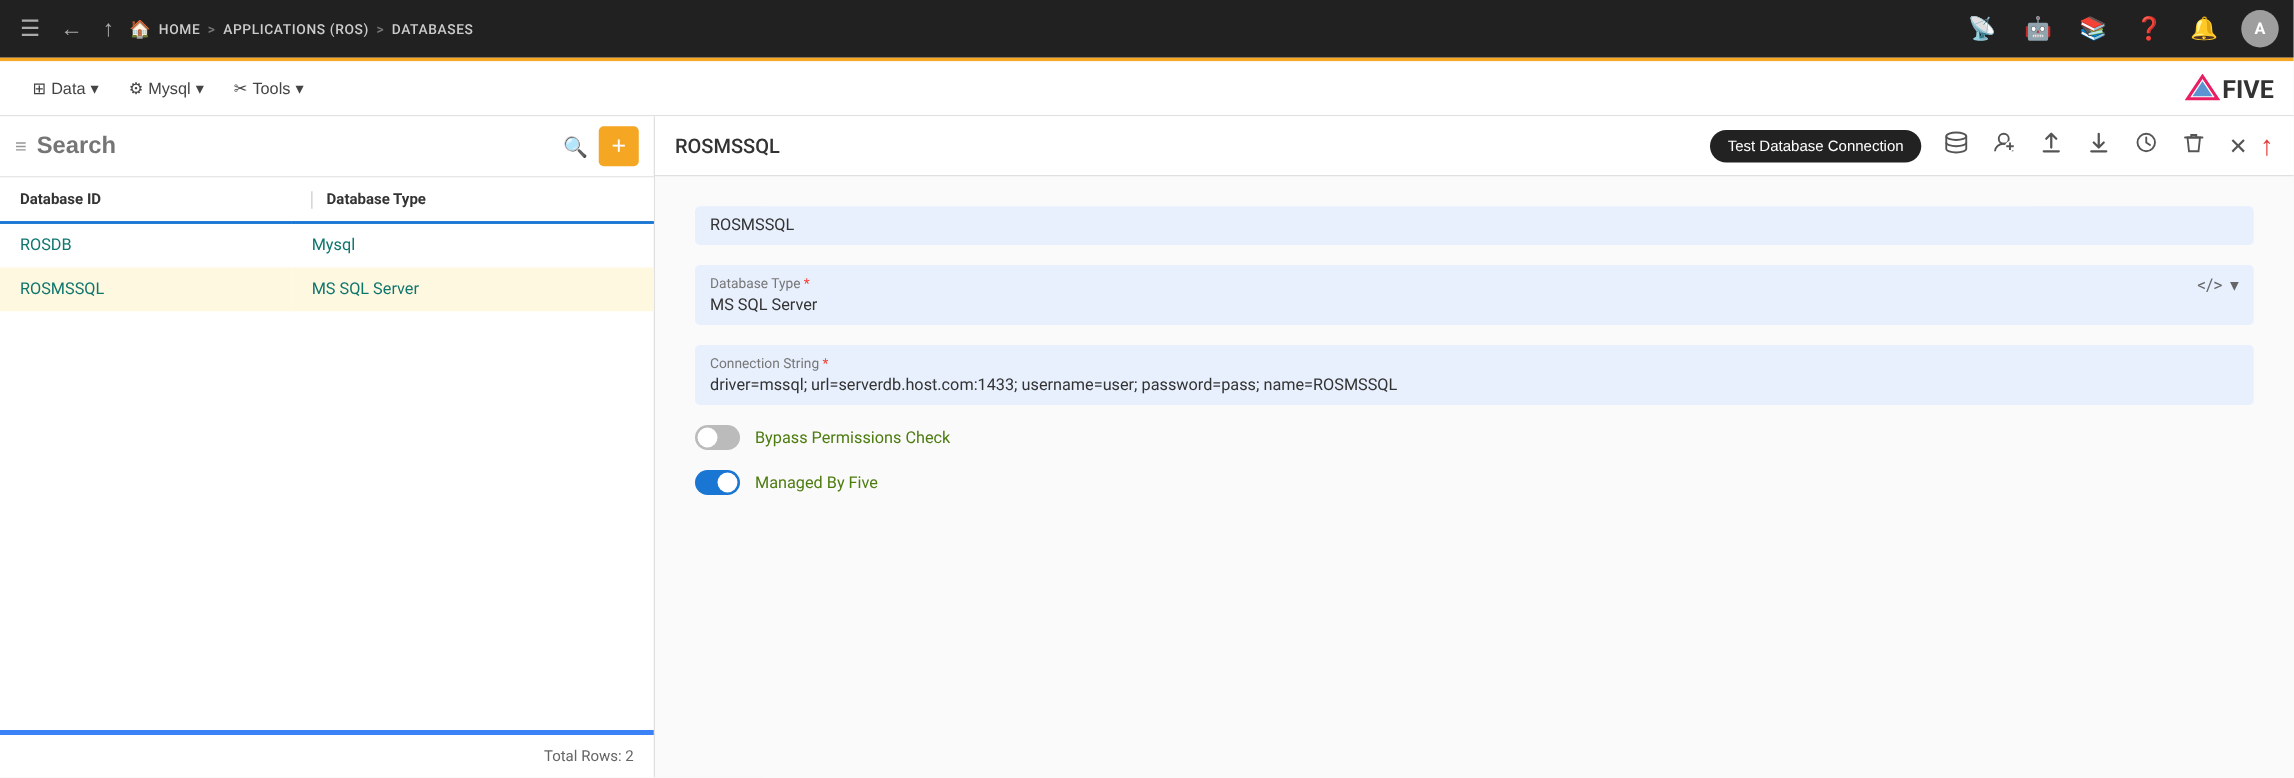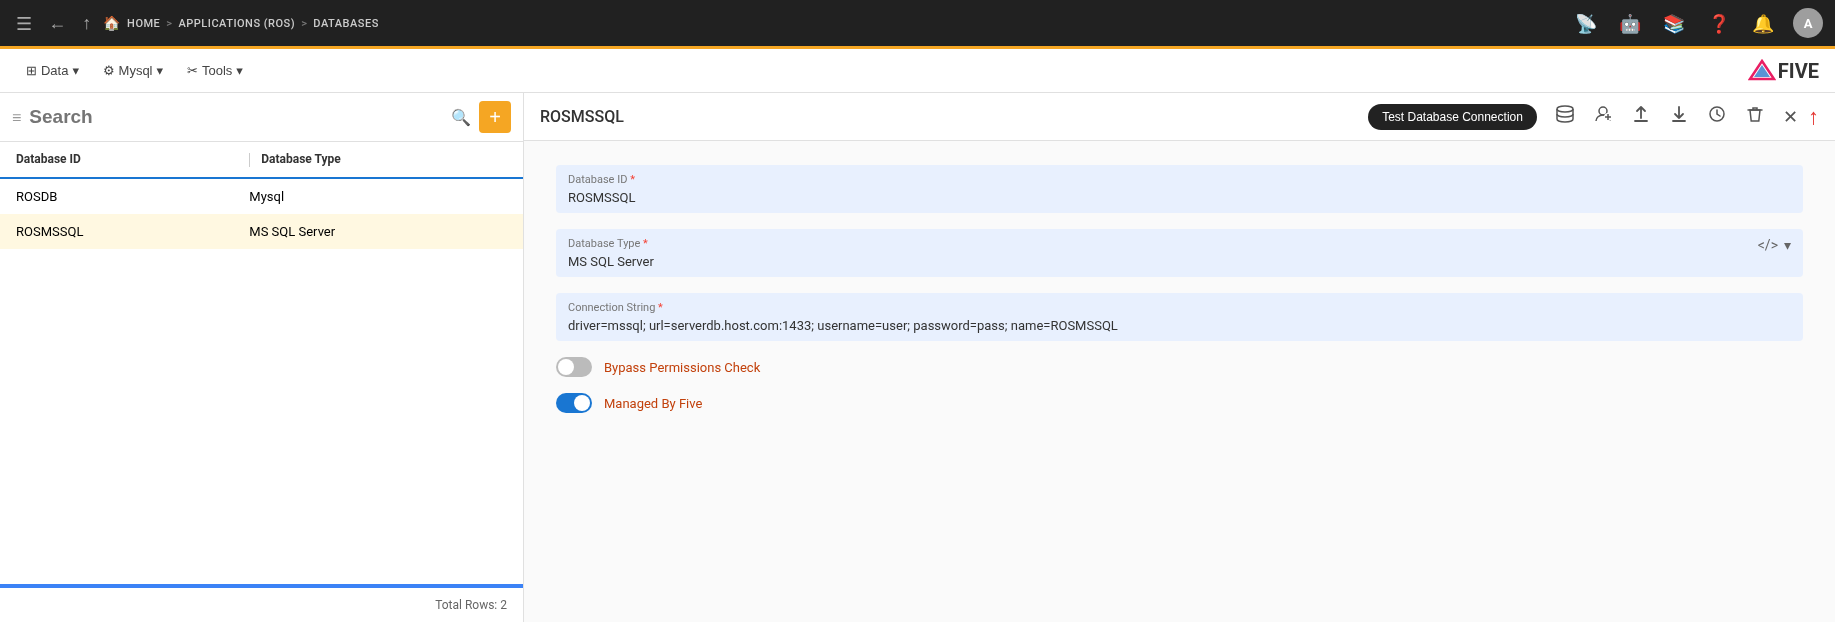--- a/index.html
+++ b/index.html
@@ -144,21 +144,21 @@
       text-align: left;
       padding: 10px 16px;
       font-size: 12px;
       font-weight: 700;
       color: #333;
       background: #fff;
     }
     .data-table td {
       padding: 10px 16px;
       font-size: 13px;
-      color: #000000;
+      color: #0f766e;
     }
     .data-table tbody tr { border-bottom: none; }
     .data-table tbody tr.selected { background: #fff8e1; }
     .col-divider {
       display: inline-block;
       width: 1px;
       height: 14px;
       background: #ccc;
       margin-right: 8px;
       vertical-align: middle;
@@ -248,21 +248,21 @@
     .toggle.on { background: #1976d2; }
     .toggle-knob {
       width: 16px; height: 16px;
       background: white;
       border-radius: 50%;
       position: absolute;
       transition: left 0.15s;
     }
     .toggle.off .toggle-knob { left: 2px; }
     .toggle.on .toggle-knob { left: 18px; }
-    .toggle-label { font-size: 13px; color: #c2410c; }
+    .toggle-label { font-size: 13px; color: #4d7c0f; }
 
     .field-container {
       background: #e8f0fe;
       border-radius: 4px;
       padding: 8px 12px;
     }
     .field-label-small {
       font-size: 11px;
       color: #777;
       margin-bottom: 4px;
@@ -421,24 +421,20 @@
 
       <div style="position:relative;margin-left:-8px;">
         <span style="color:#e53935;font-size:22px;font-weight:bold;">↑</span>
       </div>
     </div>
 
     <div class="detail-form">
 
       <div>
         <div class="field-container">
-          <div class="field-label-small">
-            <span>Database ID</span>
-            <span style="color:#f44336;"> *</span>
-          </div>
           <div class="field-value">ROSMSSQL</div>
         </div>
       </div>
 
       <div>
         <div class="field-container" style="display:flex;align-items:flex-start;justify-content:space-between;">
           <div style="flex:1;">
             <div class="field-label-small">
               <span>Database Type</span>
               <span style="color:#f44336;"> *</span>

